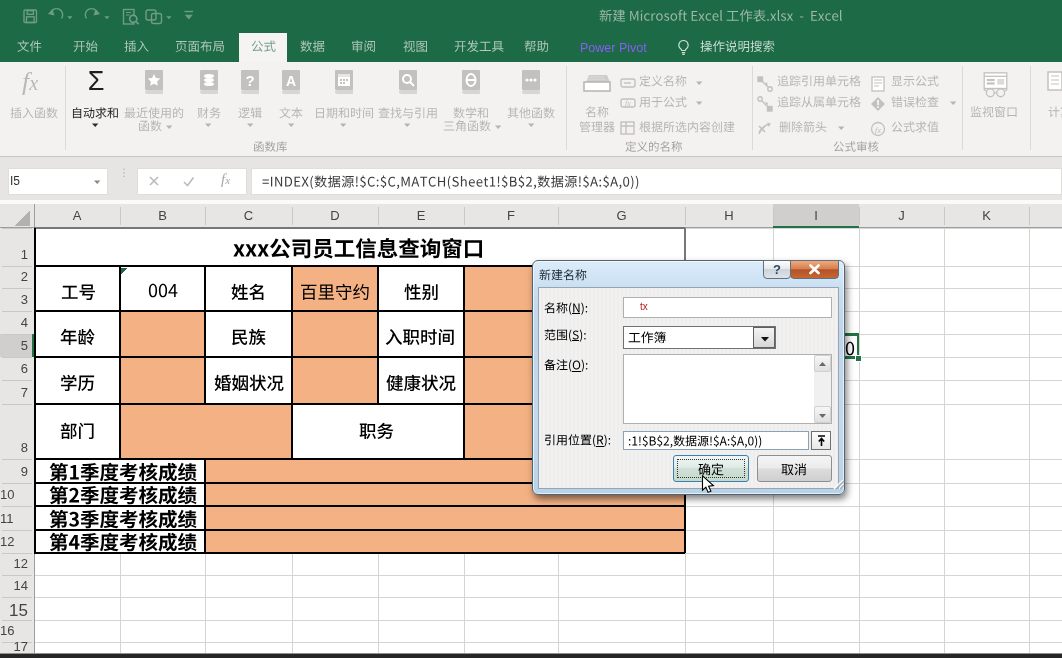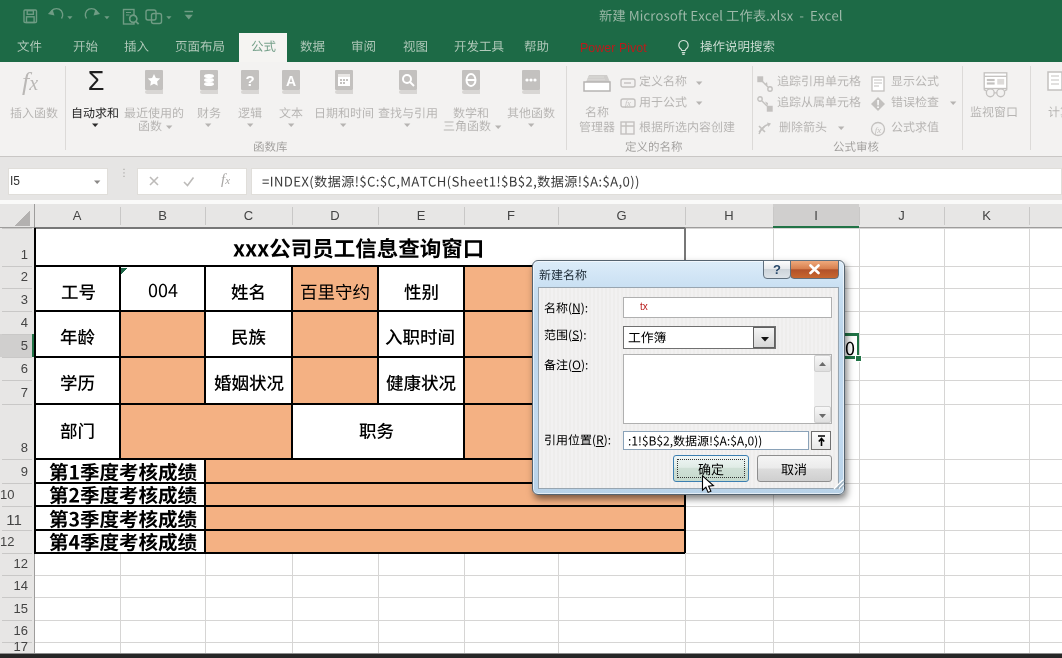--- a/index.html
+++ b/index.html
@@ -127,21 +127,21 @@
       <use href="#g15" x="2000"></use>
       <use href="#g39" x="3000"></use>
     </g>
   </svg>
 <svg class="tx" style="left:524.0px;top:39.1px" width="27.0" height="15.6">
     <g transform="translate(0,11.9) scale(0.012500,-0.012500)" fill="#b2cabb">
       <use href="#g40" x="0"></use>
       <use href="#g41" x="1000"></use>
     </g>
   </svg>
-<div class="ab" style="left:580px;top:39px;width:70px;height:18px;color:#b91c1c;font-size:12.5px;line-height:18px">Power Pivot</div>
+<div class="ab" style="left:580px;top:39px;width:70px;height:18px;color:#8b5cf6;font-size:12.5px;line-height:18px">Power Pivot</div>
 <svg class="ab" style="left:676px;top:39px" width="15" height="17" fill="none" stroke="#cfdfd5" stroke-width="1.2">
 <path d="M7.5 1.5a4.6 4.6 0 0 1 2.6 8.4c-.6.45-.85 1-.85 1.6h-3.5c0-.6-.25-1.15-.85-1.6A4.6 4.6 0 0 1 7.5 1.5z"></path>
 <path d="M5.8 13.6h3.4M6.3 15.4h2.4"></path>
   </svg>
 <svg class="tx" style="left:700.0px;top:39.1px" width="77.0" height="15.6">
     <g transform="translate(0,11.9) scale(0.012500,-0.012500)" fill="#cfdfd5">
       <use href="#g42" x="0"></use>
       <use href="#g16" x="1000"></use>
       <use href="#g43" x="2000"></use>
       <use href="#g44" x="3000"></use>
@@ -747,26 +747,26 @@
 <div class="ab" style="left:0;top:247px;width:28px;text-align:right;font-size:13px;color:#444">1</div>
 <div class="ab" style="left:0;top:269px;width:28px;text-align:right;font-size:13px;color:#444">2</div>
 <div class="ab" style="left:0;top:292px;width:28px;text-align:right;font-size:13px;color:#444">3</div>
 <div class="ab" style="left:0;top:315px;width:28px;text-align:right;font-size:13px;color:#444">4</div>
 <div class="ab" style="left:0;top:338px;width:28px;text-align:right;font-size:13px;color:#444">5</div>
 <div class="ab" style="left:0;top:361px;width:28px;text-align:right;font-size:13px;color:#444">6</div>
 <div class="ab" style="left:0;top:385px;width:28px;text-align:right;font-size:13px;color:#444">7</div>
 <div class="ab" style="left:0;top:440px;width:28px;text-align:right;font-size:13px;color:#444">8</div>
 <div class="ab" style="left:0;top:464px;width:28px;text-align:right;font-size:13px;color:#444">9</div>
 <div class="ab" style="left:0;top:487px;width:28px;text-align:left;font-size:13px;color:#444">10</div>
-<div class="ab" style="left:0;top:511px;width:28px;text-align:center;font-size:15px;color:#444">11</div>
+<div class="ab" style="left:0;top:511px;width:28px;text-align:left;font-size:13px;color:#444">11</div>
 <div class="ab" style="left:0;top:534px;width:28px;text-align:left;font-size:13px;color:#444">12</div>
 <div class="ab" style="left:0;top:556px;width:28px;text-align:right;font-size:13px;color:#444">12</div>
 <div class="ab" style="left:0;top:578px;width:28px;text-align:right;font-size:13px;color:#444">14</div>
-<div class="ab" style="left:0;top:601px;width:28px;text-align:right;font-size:13px;color:#444">15</div>
-<div class="ab" style="left:0;top:623px;width:28px;text-align:right;font-size:13px;color:#444">16</div>
+<div class="ab" style="left:0;top:601px;width:28px;text-align:right;font-size:17px;color:#444">15</div>
+<div class="ab" style="left:0;top:623px;width:28px;font-size:13px;color:#444">16</div>
 <div class="ab" style="left:0;top:639px;width:28px;text-align:right;font-size:13px;color:#444">17</div>
 <svg class="tx" style="left:233.4px;top:235.6px" width="253.2" height="26.9">
     <g transform="translate(0,20.4) scale(0.021500,-0.021500)" fill="#000">
       <use href="#g135" x="0"></use>
       <use href="#g135" x="562"></use>
       <use href="#g135" x="1124"></use>
       <use href="#g136" x="1686"></use>
       <use href="#g137" x="2686"></use>
       <use href="#g138" x="3686"></use>
       <use href="#g139" x="4686"></use>

